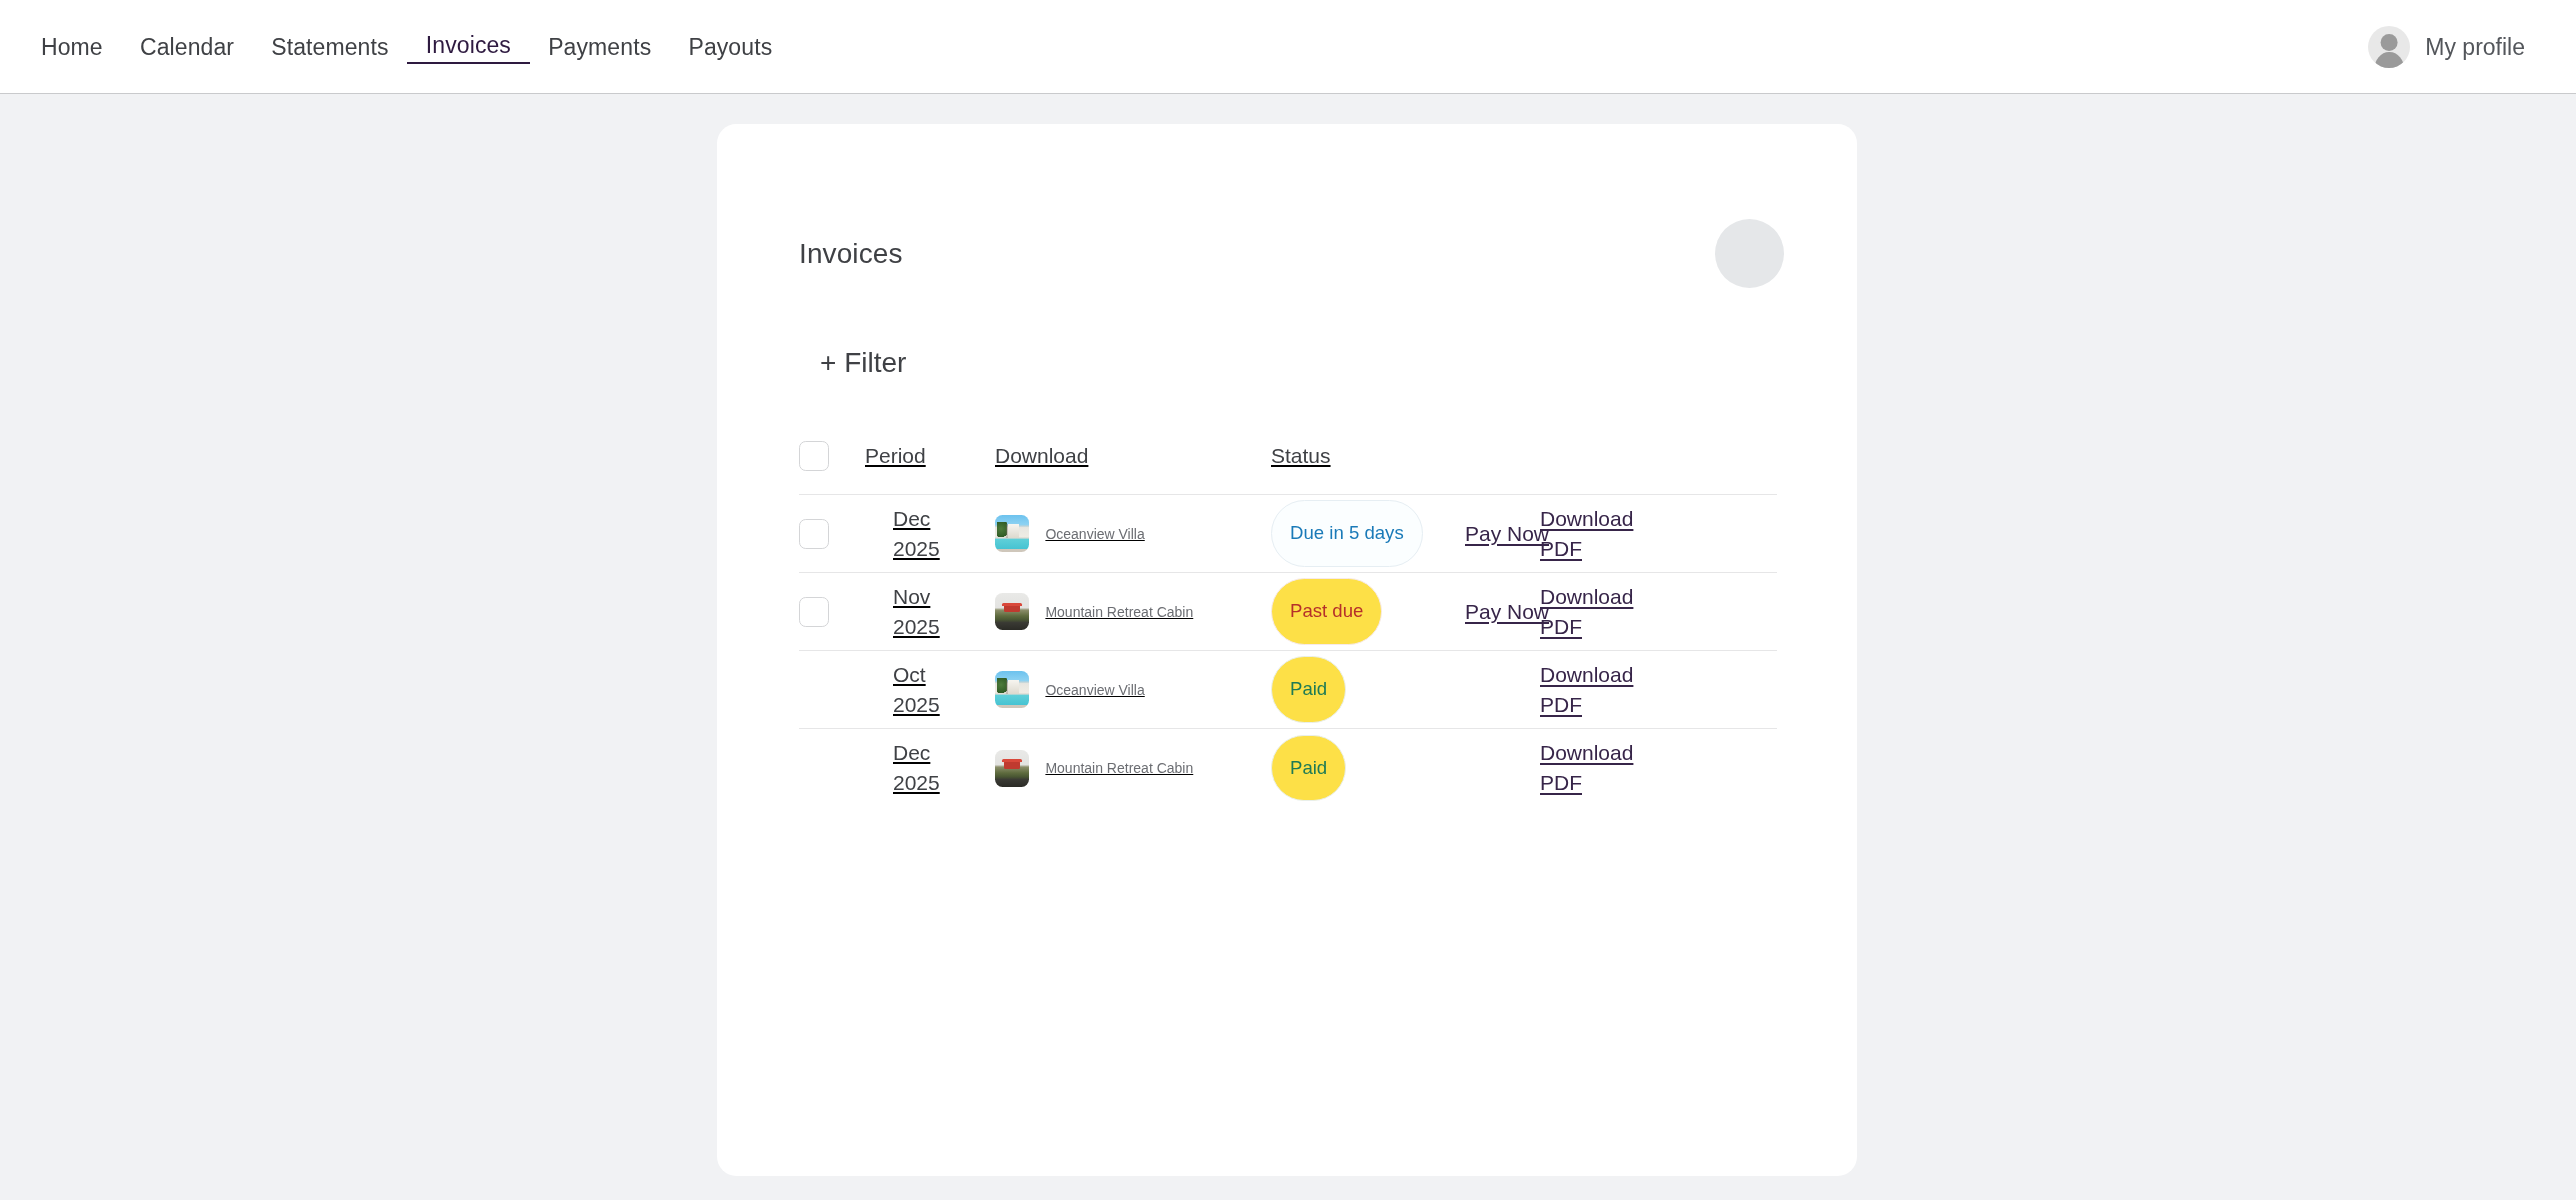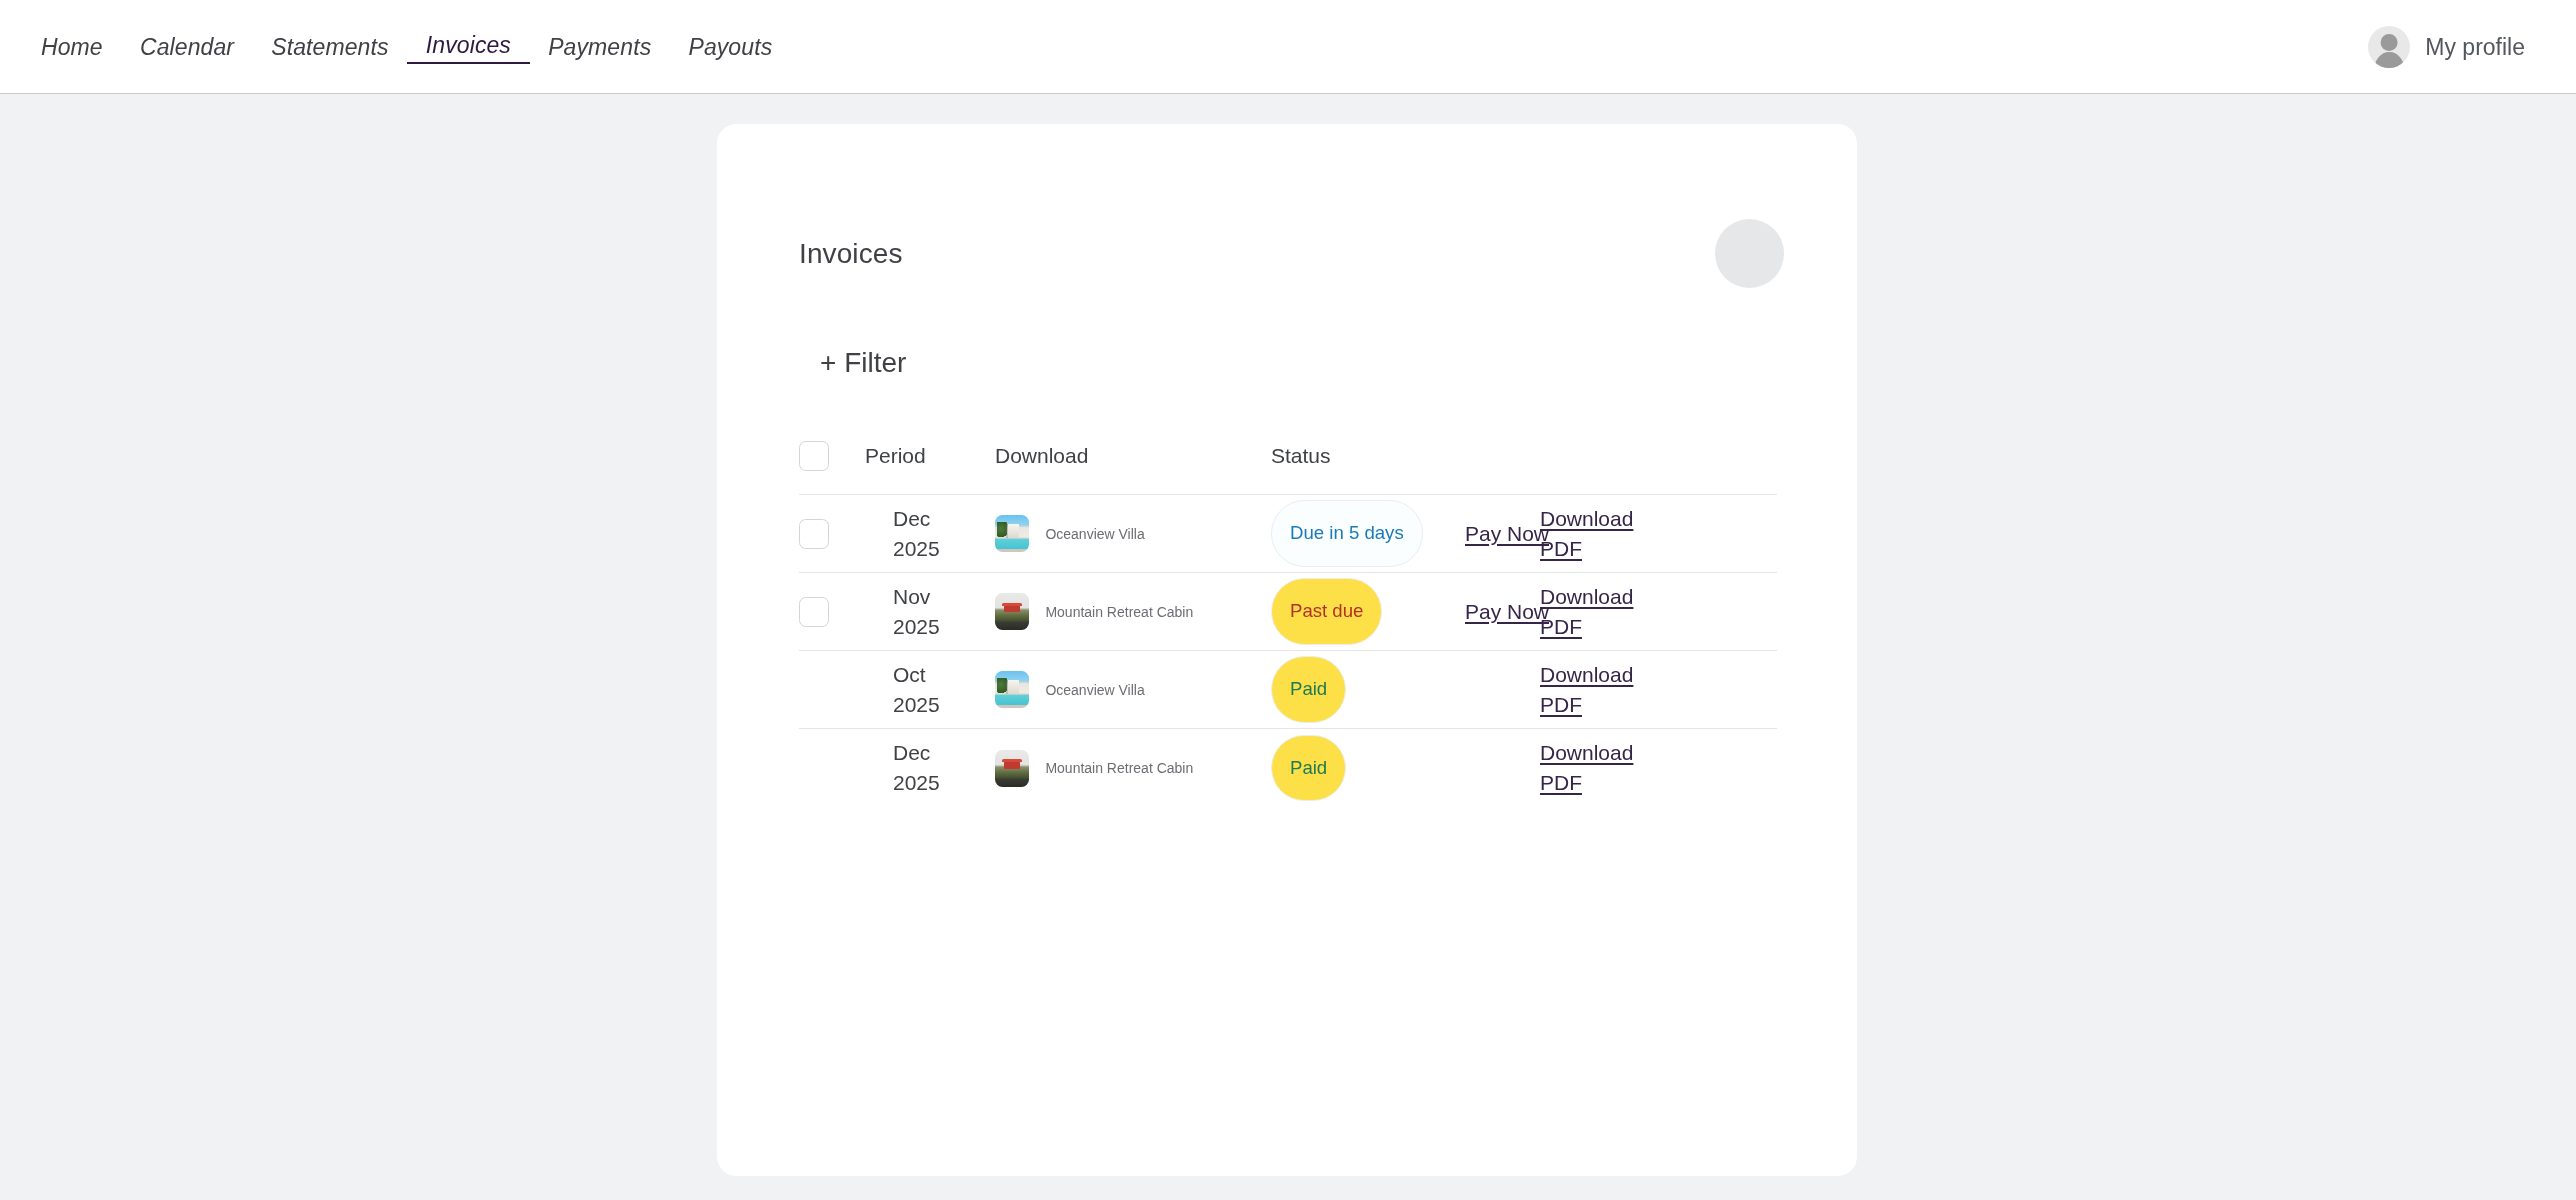--- a/index.html
+++ b/index.html
@@ -20,21 +20,20 @@
     background: #ffffff;
     border-bottom: 1.5px solid #c9cacc;
   }
   .nav-links {
     position: absolute;
     left: 22.4px; top: 0;
     height: 94px;
     display: flex;
     align-items: center;
     gap: 0px;
-    font-style: italic;
   }
   .nav-link {
     font-size: 23px;
     color: #3f4145;
     padding: 0 18.6px;
     letter-spacing: 0.1px;
     cursor: pointer;
     white-space: nowrap;
     line-height: 30px;
   }
@@ -124,20 +123,21 @@
     cursor: pointer;
     white-space: nowrap;
     text-align: center;
   }
 
   
   .table {
     position: absolute;
     left: 799px; top: 417px;
     width: 978px;
+    text-decoration: underline;
   }
   .row {
     display: flex;
     align-items: center;
     border-bottom: 1.5px solid #e6e6e7;
     min-height: 78px;
   }
   .row.head {
     min-height: 78px;
     border-bottom: 1.5px solid #e6e6e7;

